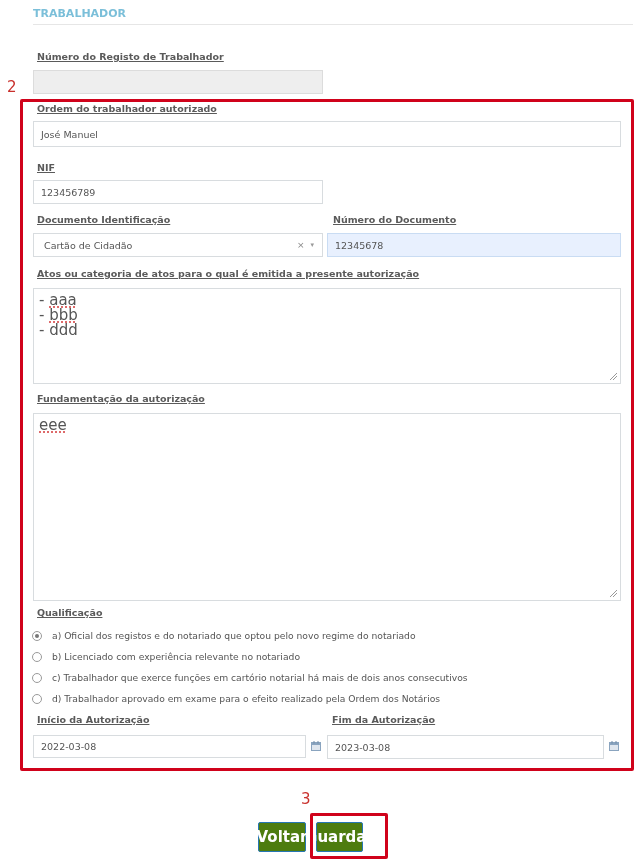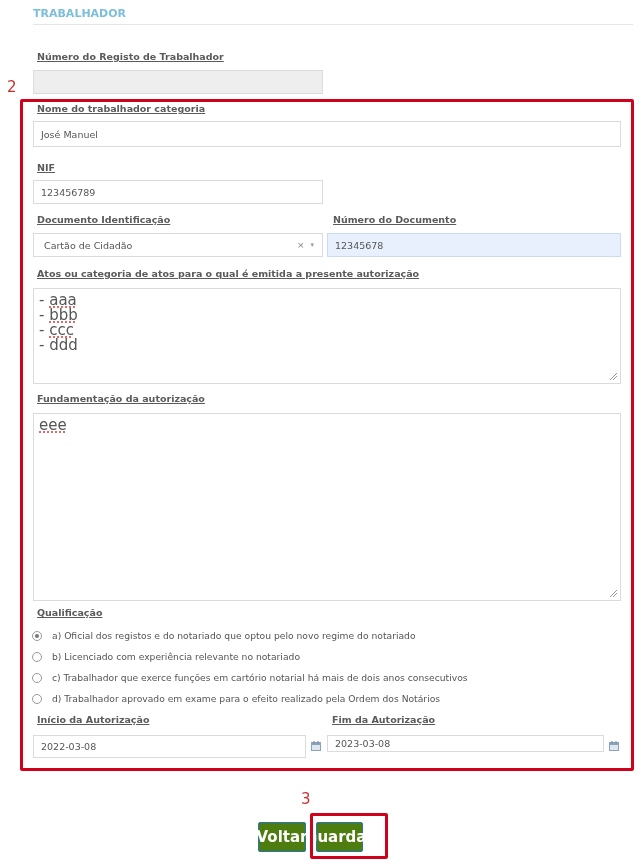--- a/index.html
+++ b/index.html
@@ -43,21 +43,21 @@
 <div class="abs section-title">TRABALHADOR</div>
 <div class="abs section-rule"></div>
 
 <div class="abs label" style="left:37px; top:51px;">Número do Registo de Trabalhador</div>
 <div class="abs input disabled" style="left:33px; top:70px; width:290px; height:24px;"></div>
 
 <div class="abs marker" style="left:7px; top:78px;">2</div>
 
 <div class="abs red-frame"></div>
 
-<div class="abs label" style="left:37px; top:103px;">Nome do trabalhador categoria</div>
+<div class="abs label" style="left:37px; top:103px;">Ordem do trabalhador autorizado</div>
 <div class="abs input" style="left:33px; top:121px; width:588px; height:26px;">José Manuel</div>
 
 <div class="abs label" style="left:37px; top:162px;">NIF</div>
 <div class="abs input" style="left:33px; top:180px; width:290px; height:24px;">123456789</div>
 
 <div class="abs label" style="left:37px; top:214px;">Documento Identificação</div>
 <div class="abs input" style="left:33px; top:233px; width:290px; height:24px; padding-left:10px;">
   <span>Cartão de Cidadão</span>
   <span class="select-ctrls">
     <span>×</span>
@@ -65,21 +65,20 @@
   </span>
 </div>
 
 <div class="abs label" style="left:333px; top:214px;">Número do Documento</div>
 <div class="abs input focused" style="left:327px; top:233px; width:294px; height:24px;">12345678</div>
 
 <div class="abs label" style="left:37px; top:268px;">Atos ou categoria de atos para o qual é emitida a presente autorização</div>
 <div class="abs textarea" style="left:33px; top:288px; width:588px; height:96px;">
   <div class="line"><span>- </span><span class="spell">aaa</span></div>
   <div class="line"><span>- </span><span class="spell">bbb</span></div>
-  <div class="line"><span>- </span><span class="spell">ccc</span></div>
   <div class="line"><span>- </span><span>ddd</span></div>
   <svg class="resize" viewBox="0 0 9 9">
     <line x1="1" y1="8" x2="8" y2="1" stroke="#999" stroke-width="1"></line>
     <line x1="4" y1="8" x2="8" y2="4" stroke="#999" stroke-width="1"></line>
   </svg>
 </div>
 
 <div class="abs label" style="left:37px; top:393px;">Fundamentação da autorização</div>
 <div class="abs textarea" style="left:33px; top:413px; width:588px; height:188px;">
   <div class="line"><span class="spell">eee</span></div>
@@ -111,21 +110,21 @@
 <div class="abs label" style="left:37px; top:714px;">Início da Autorização</div>
 <div class="abs input" style="left:33px; top:735px; width:273px; height:23px;">2022-03-08</div>
 <svg class="abs cal-icon" style="left:311px; top:741px;" viewBox="0 0 10 10">
   <rect x="0.5" y="1.5" width="9" height="8" fill="#dfe6ee" stroke="#8aa4bf" stroke-width="1"></rect>
   <rect x="0.5" y="1.5" width="9" height="2.5" fill="#8aa4bf"></rect>
   <line x1="3" y1="0" x2="3" y2="2.5" stroke="#6f8aa6" stroke-width="1"></line>
   <line x1="7" y1="0" x2="7" y2="2.5" stroke="#6f8aa6" stroke-width="1"></line>
 </svg>
 
 <div class="abs label" style="left:332px; top:714px;">Fim da Autorização</div>
-<div class="abs input" style="left:327px; top:735px; width:277px; height:17px;text-align:right;">2023-03-08</div>
+<div class="abs input" style="left:327px; top:735px; width:277px; height:24px;text-align:right;">2023-03-08</div>
 <svg class="abs cal-icon" style="left:609px; top:741px;" viewBox="0 0 10 10">
   <rect x="0.5" y="1.5" width="9" height="8" fill="#dfe6ee" stroke="#8aa4bf" stroke-width="1"></rect>
   <rect x="0.5" y="1.5" width="9" height="2.5" fill="#8aa4bf"></rect>
   <line x1="3" y1="0" x2="3" y2="2.5" stroke="#6f8aa6" stroke-width="1"></line>
   <line x1="7" y1="0" x2="7" y2="2.5" stroke="#6f8aa6" stroke-width="1"></line>
 </svg>
 
 <div class="abs marker" style="left:301px; top:790px;">3</div>
 
 <div class="abs btn" style="left:258px; top:822px; width:48px;">Voltar</div>

